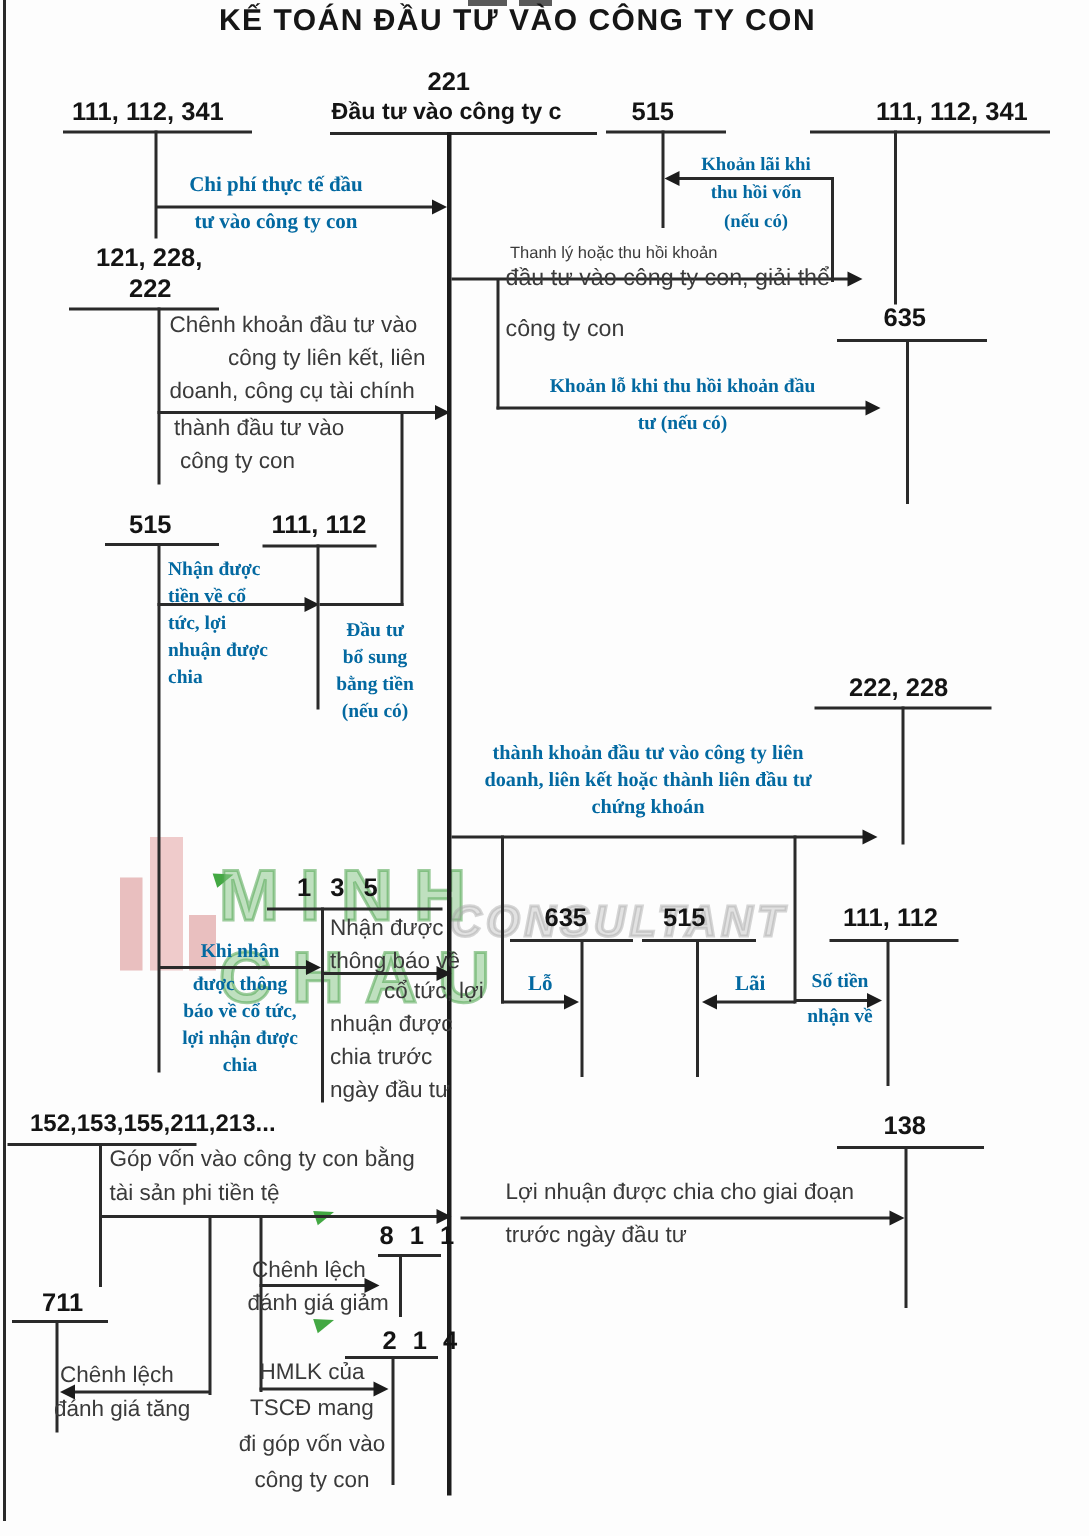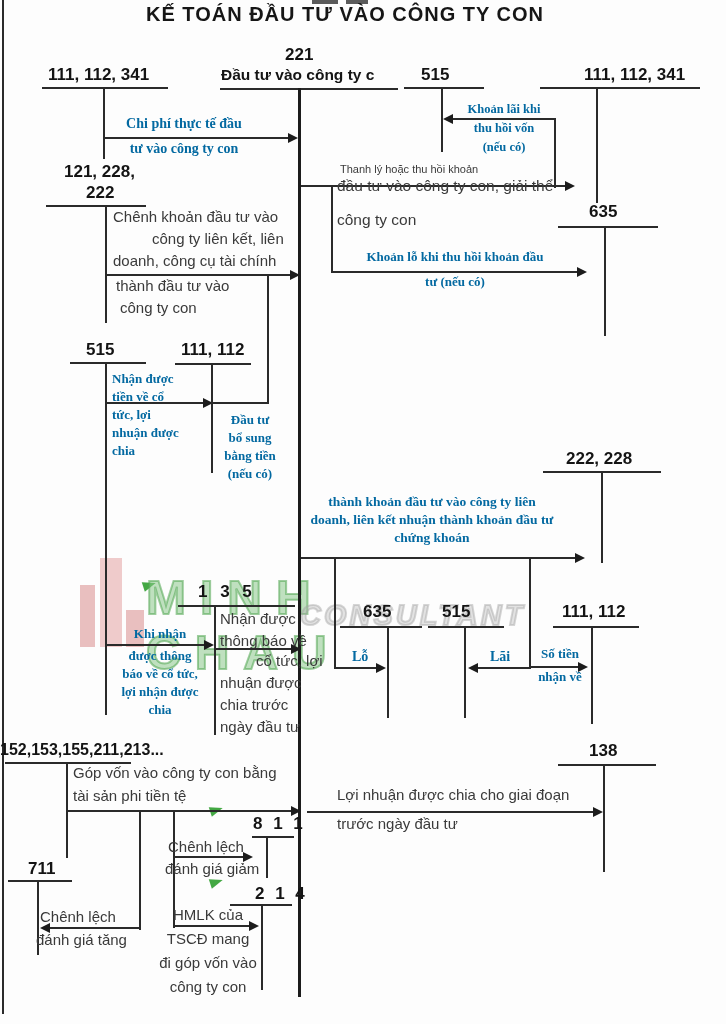--- a/index.html
+++ b/index.html
@@ -137,21 +137,21 @@
   <div class="serif ctr" style="left:215px;top:412px;width:70px;">Đầu tư</div>
   <div class="serif ctr" style="left:215px;top:430px;width:70px;">bổ sung</div>
   <div class="serif ctr" style="left:215px;top:448px;width:70px;">bằng tiền</div>
   <div class="serif ctr" style="left:215px;top:466px;width:70px;">(nếu có)</div>
 
   <div class="num" style="left:566px;top:449px;">222, 228</div>
   <div class="hl" style="left:543px;top:471px;width:118px;"></div>
   <div class="vl" style="left:601px;top:471px;height:92px;"></div>
 
   <div class="serif ctr" style="left:302px;top:494px;width:260px;font-size:13.5px;">thành khoản đầu tư vào công ty liên</div>
-  <div class="serif ctr" style="left:302px;top:512px;width:260px;font-size:13.5px;">doanh, liên kết nhuận thành khoản đầu tư</div>
+  <div class="serif ctr" style="left:302px;top:512px;width:260px;font-size:13.5px;">doanh, liên kết hoặc thành liên đầu tư</div>
   <div class="serif ctr" style="left:302px;top:530px;width:260px;font-size:13.5px;">chứng khoán</div>
   <div class="hl" style="left:301px;top:557px;width:278px;"></div>
   <div class="ahr" style="left:575px;top:553px;"></div>
   <div class="vl" style="left:334px;top:557px;height:112px;"></div>
   <div class="vl" style="left:529px;top:557px;height:112px;"></div>
 
   <div class="num" style="left:363px;top:602px;">635</div>
   <div class="hl" style="left:340px;top:626px;width:82px;"></div>
   <div class="vl" style="left:387px;top:626px;height:92px;"></div>
   <div class="serif" style="left:352px;top:649px;font-size:14px;">Lỗ</div>
@@ -187,21 +187,21 @@
 
   <div class="sans" style="left:220px;top:610px;">Nhận được</div>
   <div class="sans" style="left:220px;top:632px;">thông báo về</div>
   <div class="hl" style="left:215px;top:648px;width:80px;"></div>
   <div class="ahr" style="left:291px;top:644px;"></div>
   <div class="sans" style="left:220px;top:652px;margin-left:36px;">cổ tức, lợi</div>
   <div class="sans" style="left:220px;top:674px;">nhuận được</div>
   <div class="sans" style="left:220px;top:696px;">chia trước</div>
   <div class="sans" style="left:220px;top:718px;">ngày đầu tư</div>
 
-  <div class="num" style="left:0;top:741px;font-size:16px;">152,153,155,211,213...</div>
+  <div class="num" style="left:20px;top:741px;font-size:16px;">152,153,155,211,213...</div>
   <div class="hl" style="left:5px;top:762px;width:126px;"></div>
   <div class="vl" style="left:66px;top:762px;height:96px;"></div>
 
   <div class="sans" style="left:73px;top:764px;">Góp vốn vào công ty con bằng</div>
   <div class="sans" style="left:73px;top:787px;">tài sản phi tiền tệ</div>
   <div class="hl" style="left:66px;top:810px;width:229px;"></div>
   <div class="ahr" style="left:291px;top:806px;"></div>
   <div class="vl" style="left:139px;top:810px;height:120px;"></div>
   <div class="vl" style="left:173px;top:810px;height:118px;"></div>
 

